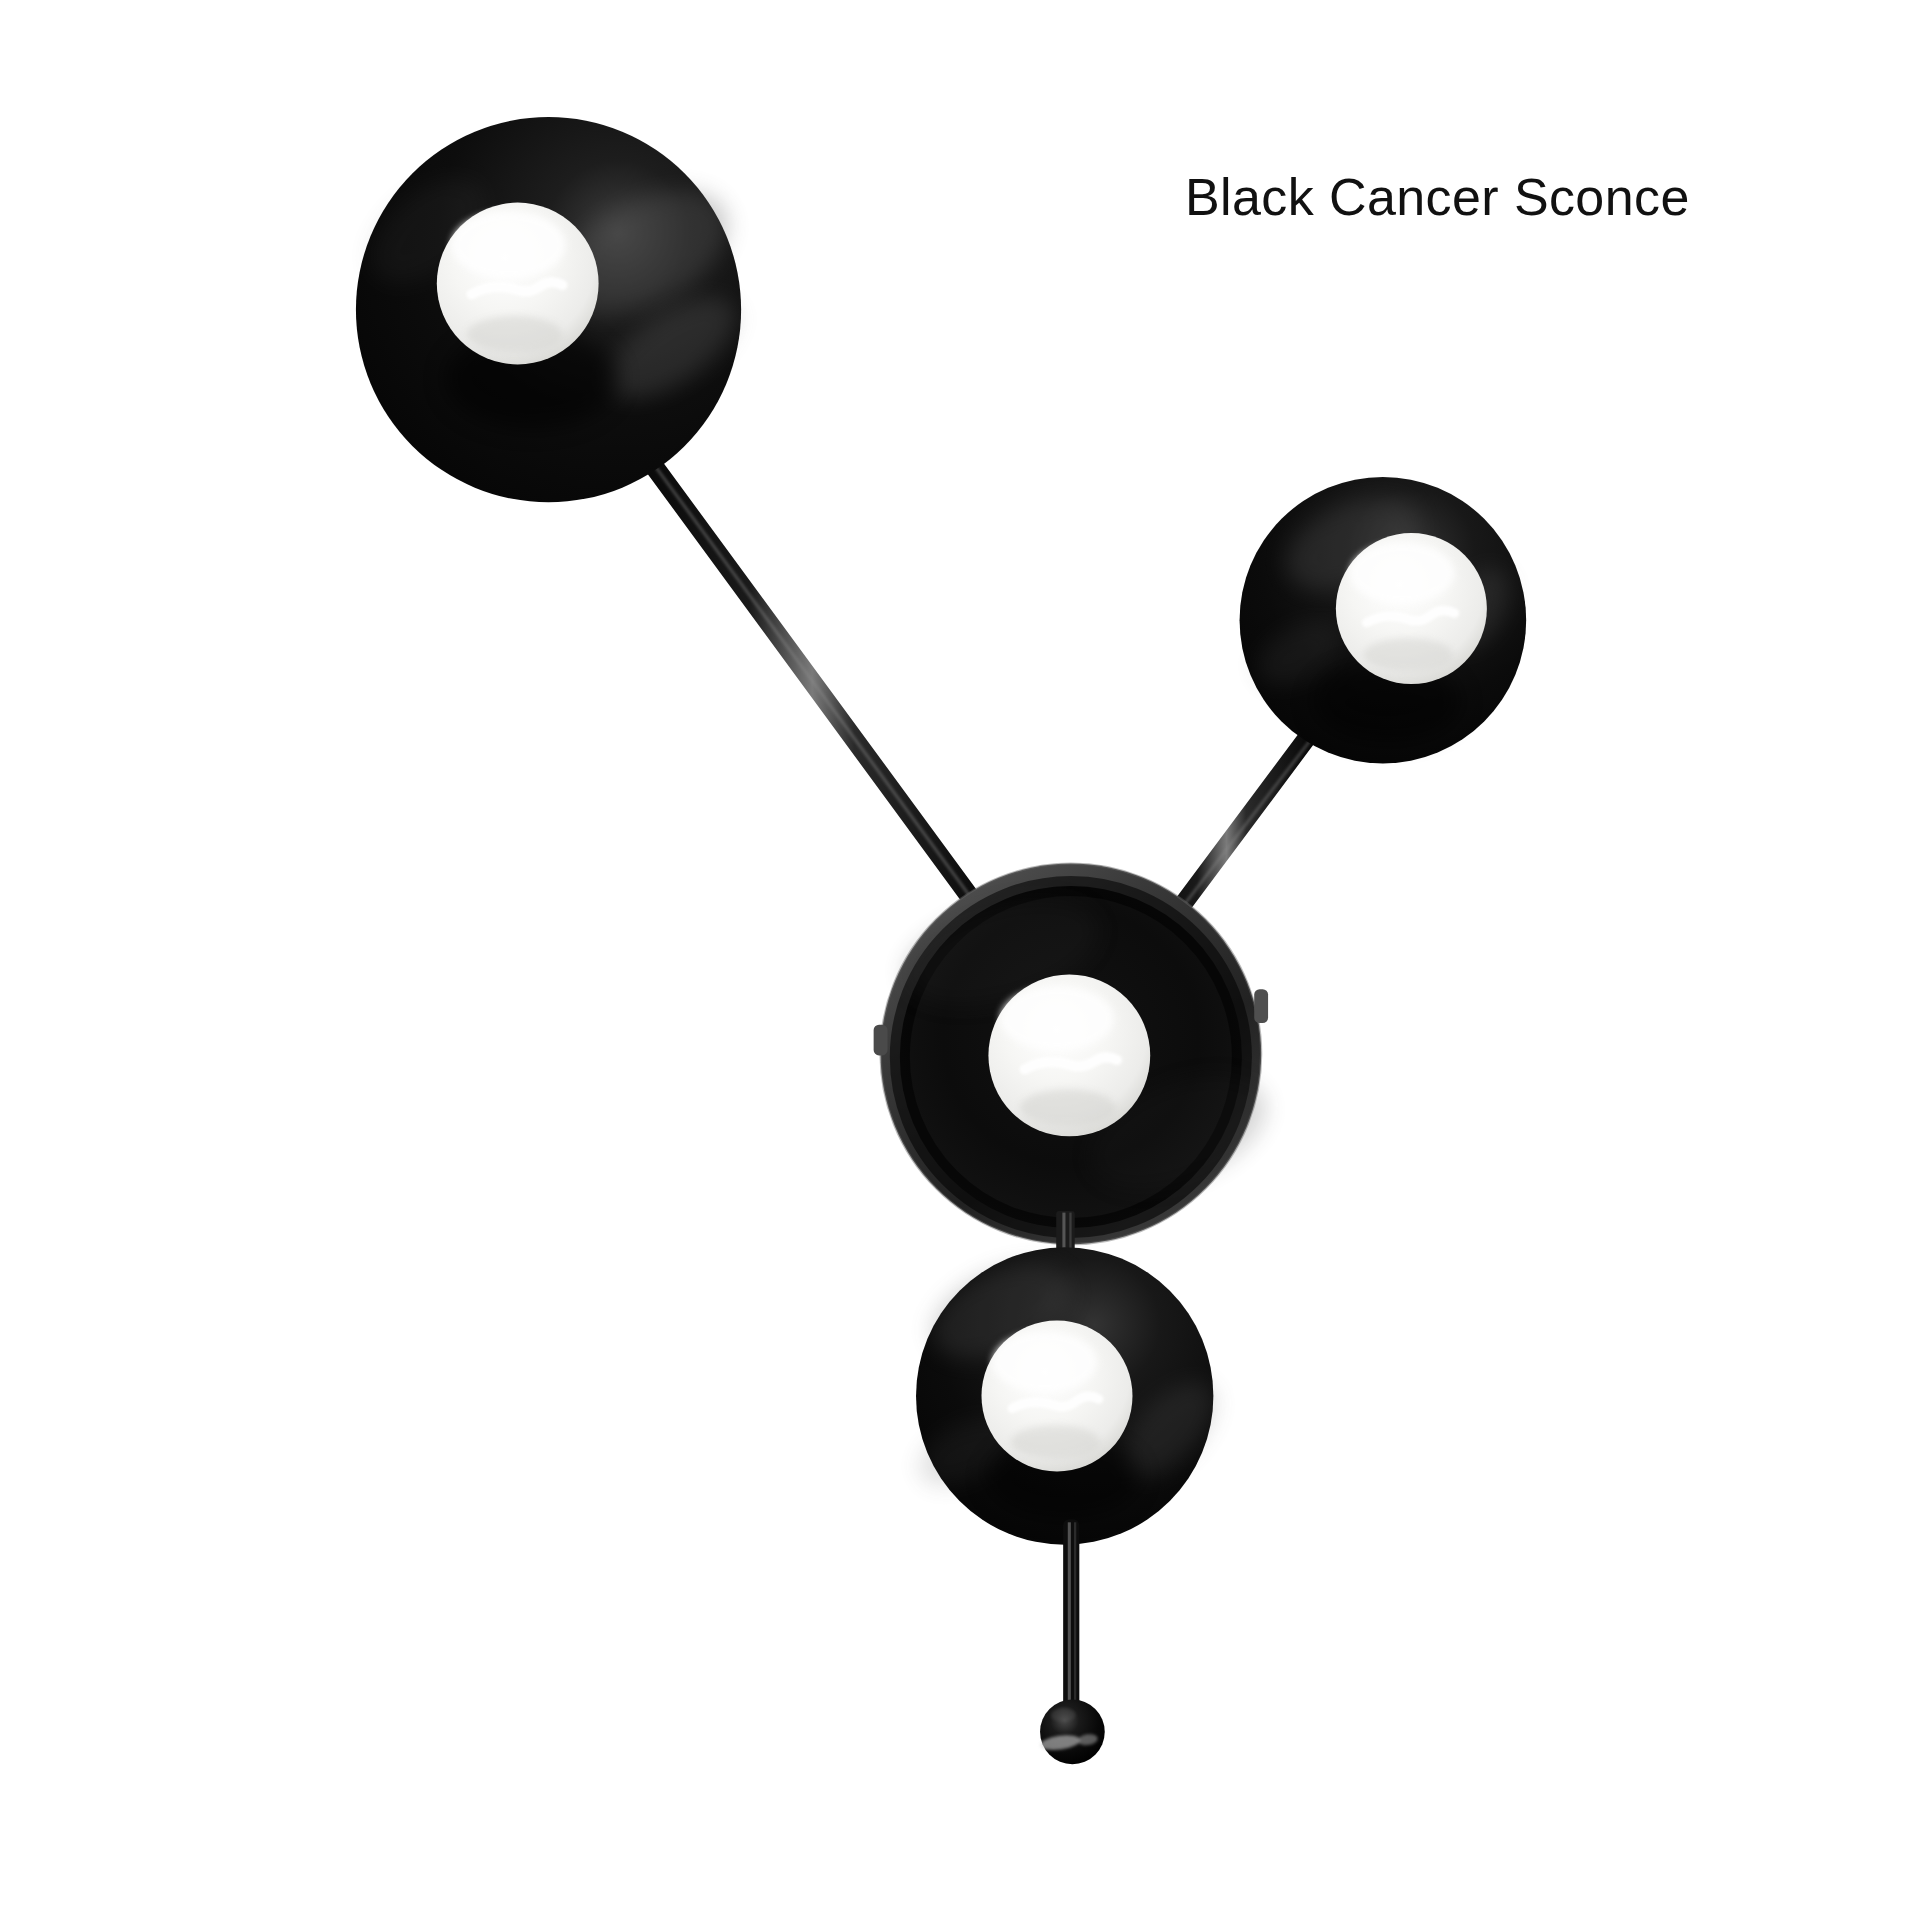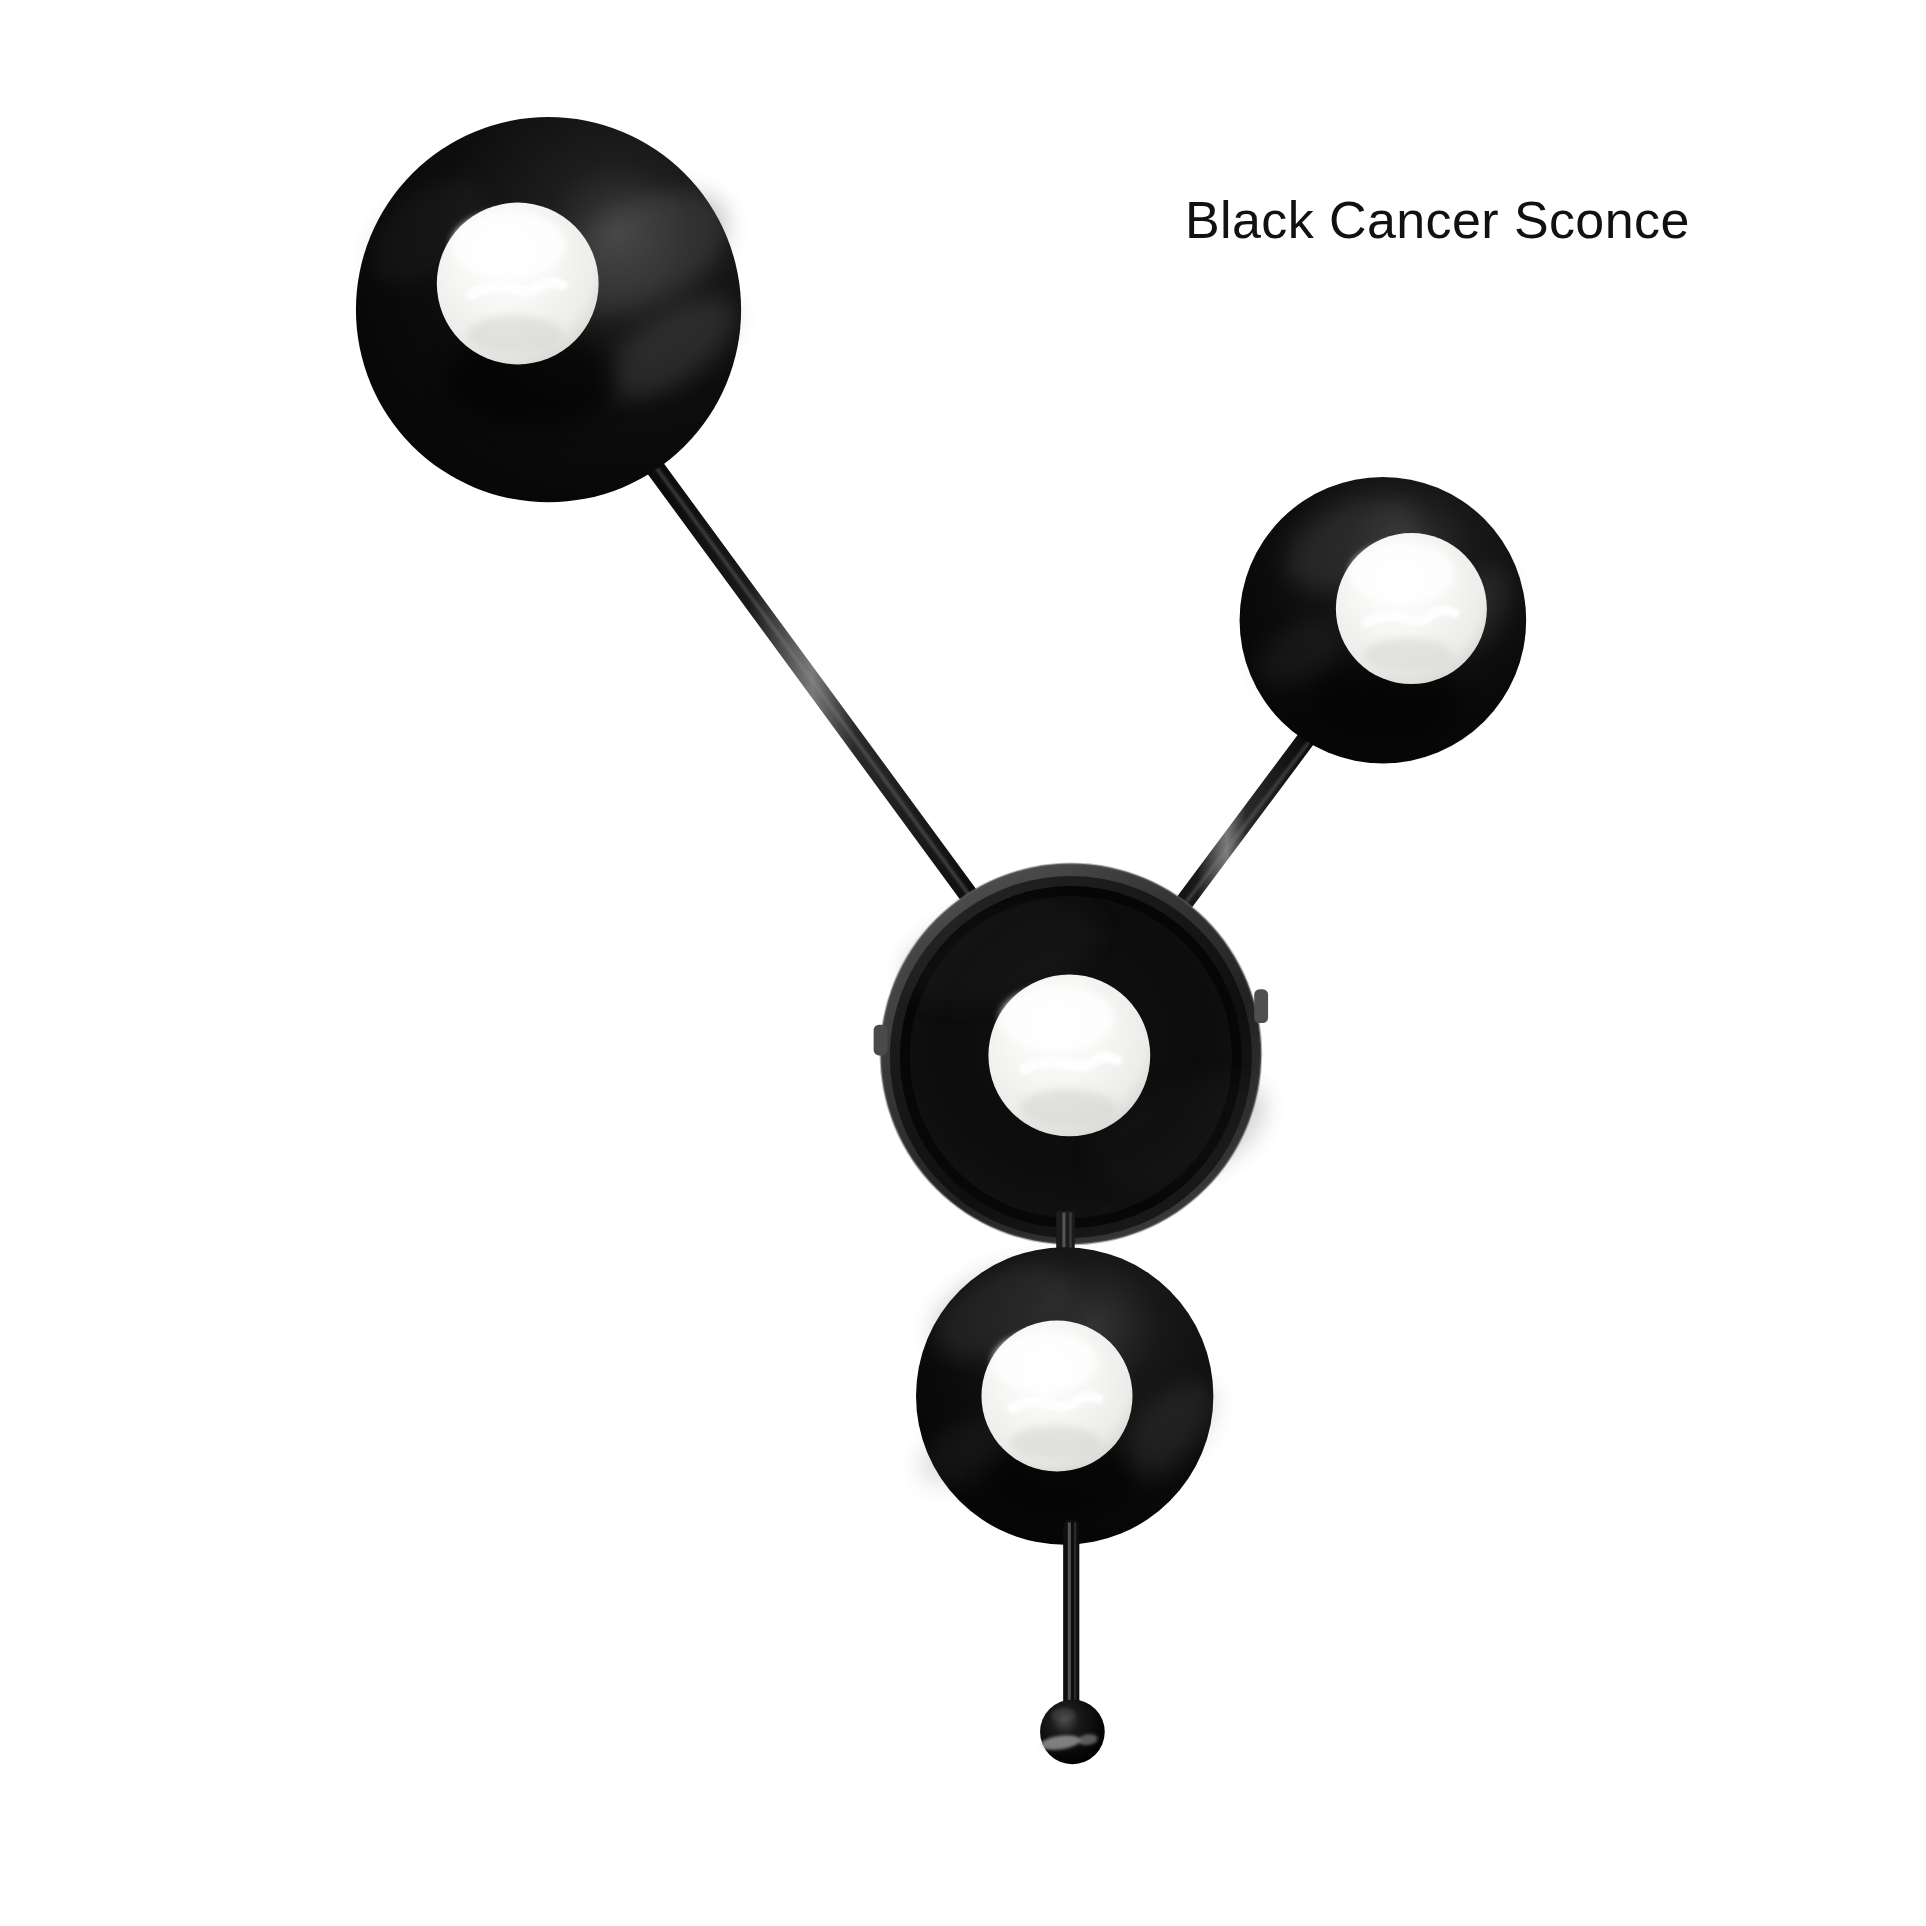--- a/index.html
+++ b/index.html
@@ -14,21 +14,21 @@
   #stage {
     position: relative;
     width: 1926px;
     height: 1926px;
     background: #ffffff;
     overflow: hidden;
   }
   #product-title {
     position: absolute;
     left: 1185px;
-    top: 192px;
+    top: 169px;
     font-family: "Liberation Sans", sans-serif;
     font-size: 52px;
     font-weight: 400;
     letter-spacing: 0.4px;
     color: #111111;
     white-space: nowrap;
     line-height: 1.1;
   }
   #sconce-svg {
     position: absolute;

